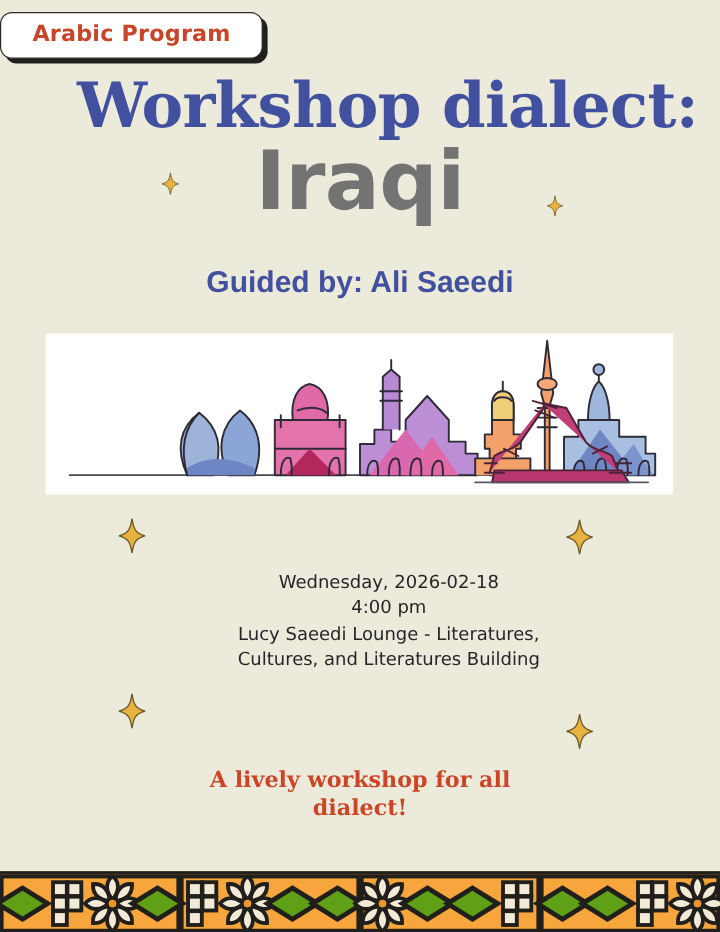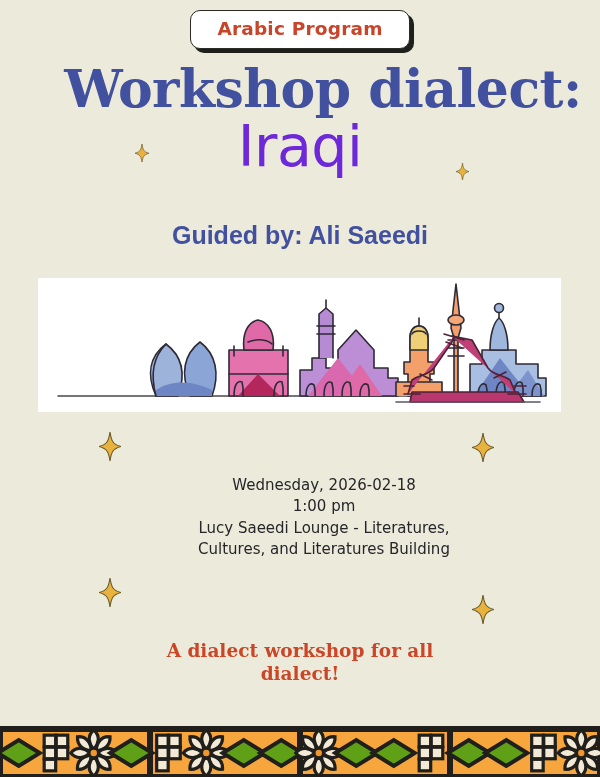--- a/index.html
+++ b/index.html
@@ -17,21 +17,21 @@
     font-family: "Liberation Sans", sans-serif;
   }
 
   
   .badge-wrap {
     position: absolute;
     left: 0;
     right: 0;
     top: 10px;
     display: flex;
-    justify-content: center;
+    justify-content: flex-start;
   }
   .badge {
     position: relative;
     background: #ffffff;
     border: 1.5px solid #2b2b26;
     border-radius: 10px;
     padding: 8px 26px 9px 26px;
     box-shadow: 4px 4px 0 0 #1f1f1c;
     color: #c8452a;
     font-size: 18.5px;
@@ -55,24 +55,24 @@
     line-height: 1.0;
     letter-spacing: -0.5px;
     margin-left: 46px;
   }
   .title-sub {
     position: absolute;
     left: 0;
     right: 0;
     top: 118px;
     text-align: center;
-    color: #6d28d9;
+    color: #737373;
     font-family: "DejaVu Sans", sans-serif;
-    font-weight: normal;
-    font-size: 57px;
+    font-weight: bold;
+    font-size: 68px;
     line-height: 1.0;
     letter-spacing: -0.5px;
   }
   .guided {
     position: absolute;
     left: 0;
     right: 0;
     top: 222px;
     text-align: center;
     color: #41509f;
@@ -237,27 +237,27 @@
       <path d="M118 76 L136 76 M124 68 L136 68" stroke="#4c2336" fill="none"></path>
       <path d="M54 16 L74 22" stroke="#4c2336" fill="none"></path>
       <path d="M56 24 L72 30" stroke="#4c2336" fill="none"></path>
       <path d="M30 56 L42 62 M104 60 L116 54" stroke="#4c2336" fill="none"></path>
       <path d="M6 84 L150 84" stroke="#5b5565" fill="none"></path>
     </g>
   </svg>
 
   <div class="details">
     <div>Wednesday, 2026-02-18</div>
-    <div>1:00 pm</div>
+    <div>4:00 pm</div>
     <div>Lucy Saeedi Lounge - Literatures,</div>
     <div>Cultures, and Literatures Building</div>
   </div>
 
   <div class="tagline">
-    <span>A dialect workshop for all</span>
+    <span>A lively workshop for all</span>
     <span class="l2">dialect!</span>
   </div>
 
   <div id="sparkle-layer">
       <svg class="sparkle" width="14" height="18.48" viewBox="0 0 100 132" style="left: 135px; top: 144px;">
         <path d="M50 0 C56 40 62 56 100 66 C62 76 56 92 50 132 C44 92 38 76 0 66 C38 56 44 40 50 0 Z" fill="#e8b23f" stroke="#6a5a2a" stroke-width="5"></path>
       </svg>
       <svg class="sparkle" width="13" height="17.16" viewBox="0 0 100 132" style="left: 456px; top: 163px;">
         <path d="M50 0 C56 40 62 56 100 66 C62 76 56 92 50 132 C44 92 38 76 0 66 C38 56 44 40 50 0 Z" fill="#e8b23f" stroke="#6a5a2a" stroke-width="5"></path>
       </svg>

